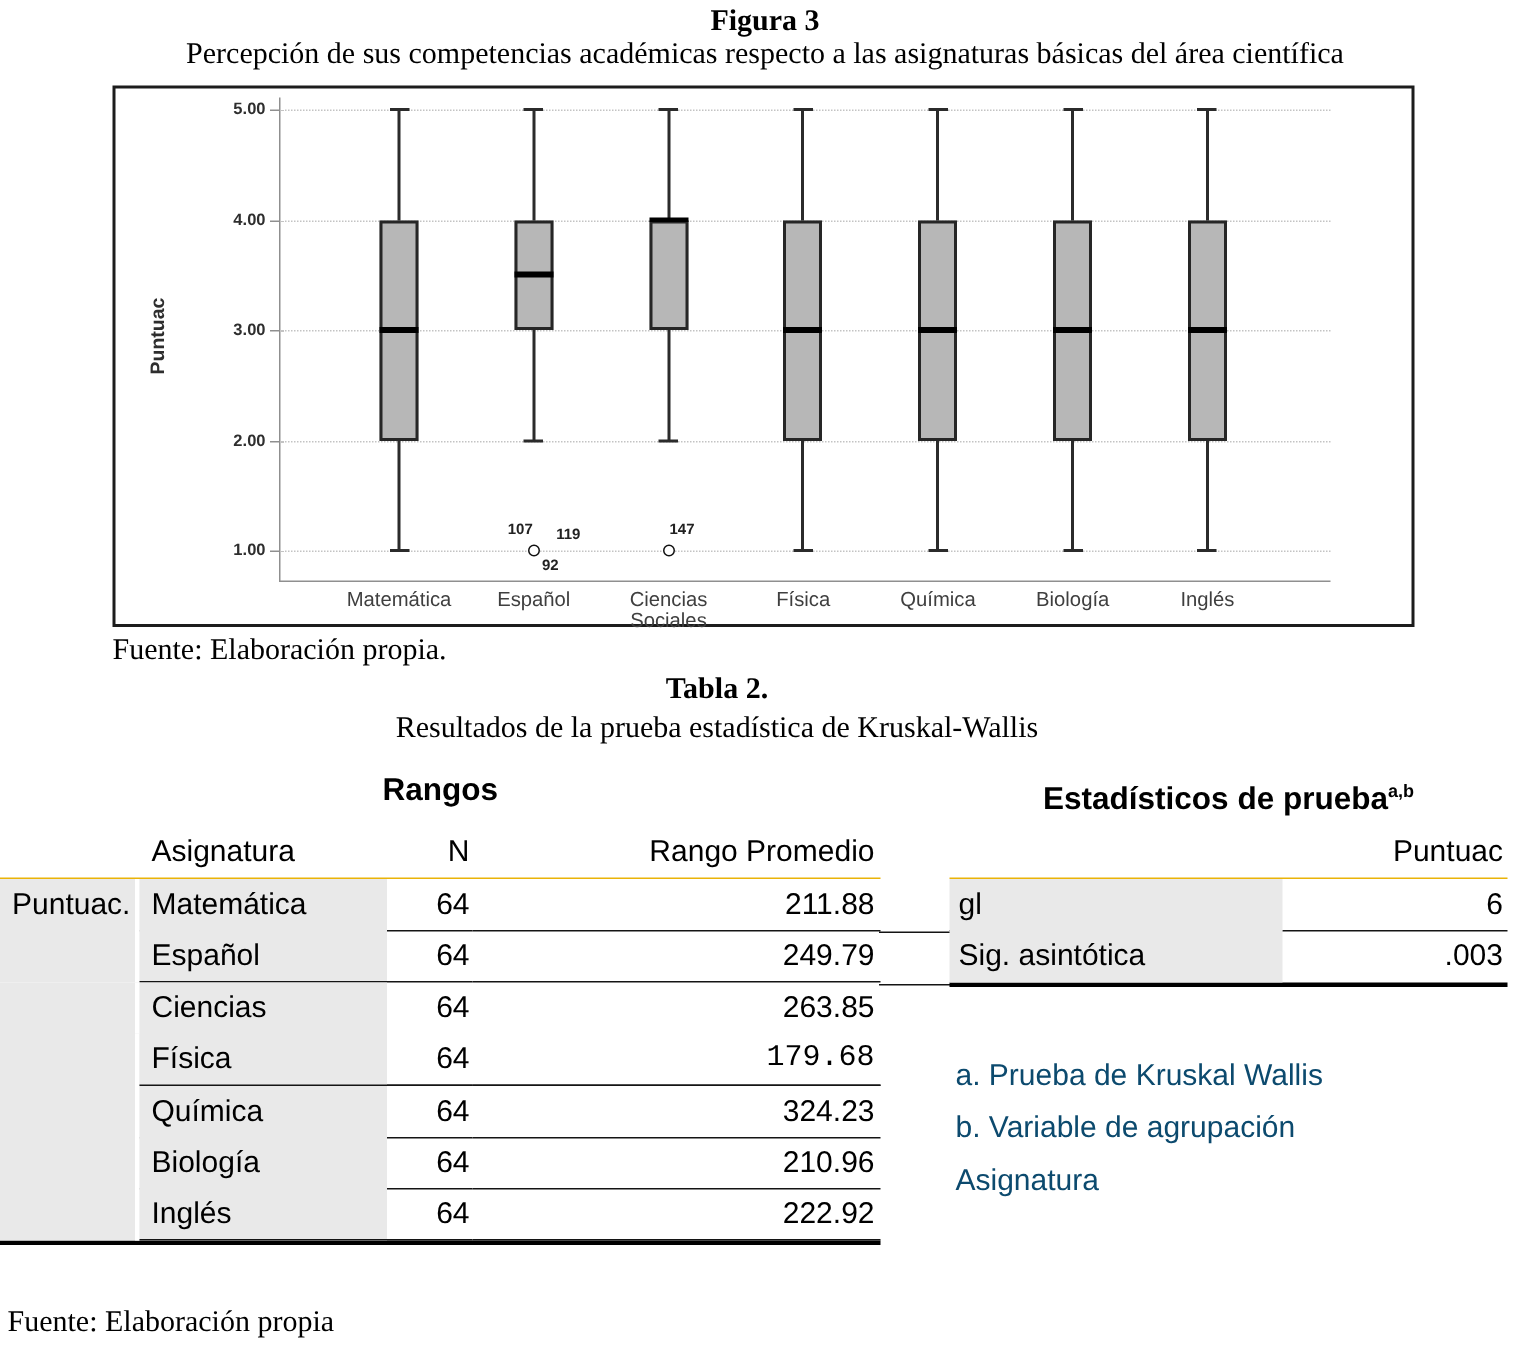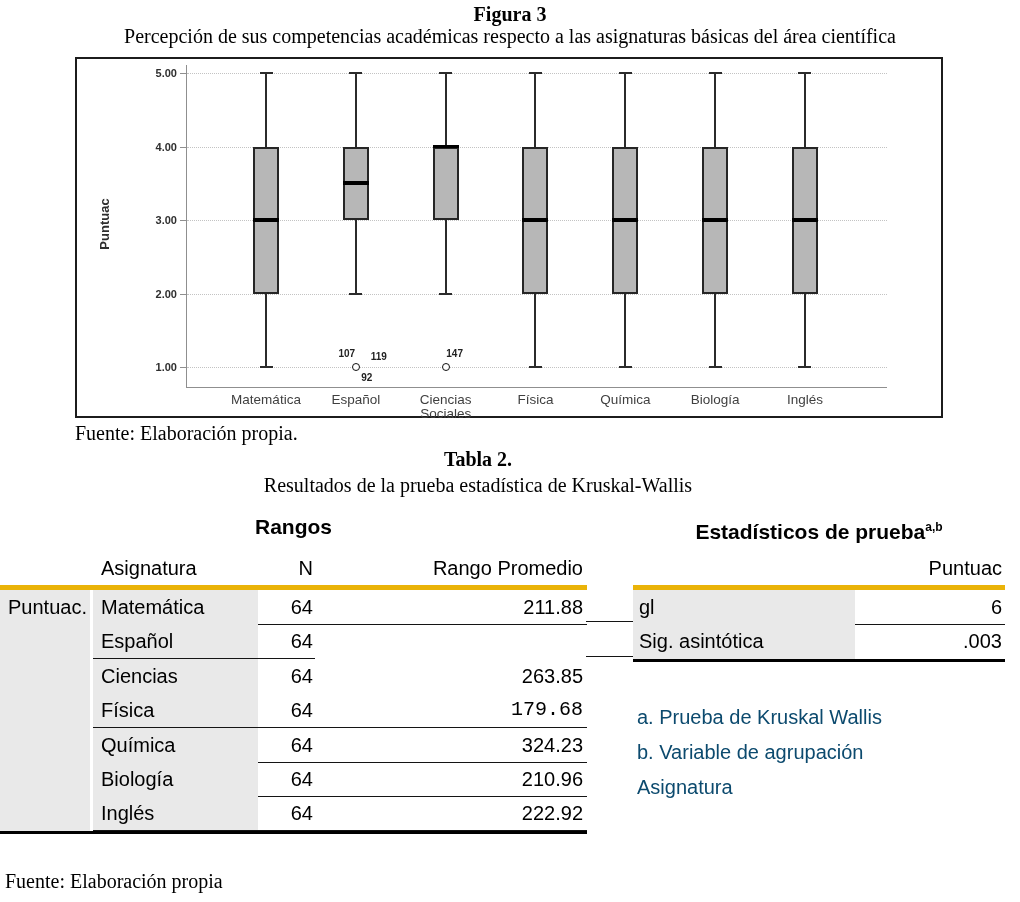--- a/index.html
+++ b/index.html
@@ -23,21 +23,21 @@
 
   
   #rangos{left:0;top:514px;width:587px;}
   #estadisticos{left:633px;top:514px;width:372px;}
   .table-title{position:absolute;top:0;left:0;right:0;text-align:center;
     font:700 21px/26px "Liberation Sans","DejaVu Sans",sans-serif;color:#000;}
   .hdr{position:absolute;top:31px;left:0;right:0;height:40px;display:grid;align-items:end;
     font:400 20px/24px "Liberation Sans","DejaVu Sans",sans-serif;}
   #rangos .hdr{grid-template-columns:93px 165px 57px 272px;}
   .hdr>div{padding-bottom:5px;}
-  .tbody{position:absolute;top:71px;left:0;right:0;border-top:5px solid #eab308;border-bottom:3px solid #000;}
+  .tbody{position:absolute;top:71px;left:0;right:0;border-top:1px solid #eab308;border-bottom:3px solid #000;}
   .trow{display:grid;grid-template-columns:93px 165px 57px 272px;height:34.4px;
     font:400 20px/34px "Liberation Sans","DejaVu Sans",sans-serif;box-sizing:border-box;}
   .erow{display:grid;grid-template-columns:222px 150px;height:34.4px;
     font:400 20px/34px "Liberation Sans","DejaVu Sans",sans-serif;box-sizing:border-box;}
   .shade{background:#e9e9e9;}
   .sep{border-bottom:1px solid #141414;box-sizing:border-box;}
   .c1{padding-left:8px;border-right:3px solid #fff;box-sizing:border-box;}
   .c2{padding-left:8px;}
   .c3{text-align:right;padding-right:2px;}
   .c4{text-align:right;padding-right:4px;}
@@ -160,20 +160,21 @@
       <div class="trow" style="position: static;">
         <div class="c1 shade" style="position: static;">Puntuac.</div>
         <div class="c2 shade sep" style="position: static;">Matemática</div>
         <div class="c3 sep" style="position: static;">64</div>
         <div class="c4 sep" style="position: static;">211.88</div>
       </div>
       <div class="trow" style="position: static;">
         <div class="c1 shade" style="position: static;"></div>
         <div class="c2 shade sep" style="position: static;">Español</div>
         <div class="c3 sep" style="position: static;">64</div>
+        <div class="c4 sep" style="position: static;">249.79</div>
       </div>
       <div class="trow" style="position: static;">
         <div class="c1 shade" style="position: static;"></div>
         <div class="c2 shade sep" style="position: static;">Ciencias Sociales</div>
         <div class="c3 sep" style="position: static;">64</div>
         <div class="c4 sep" style="position: static;">263.85</div>
       </div>
       <div class="trow" style="position: static;">
         <div class="c1 shade" style="position: static;"></div>
         <div class="c2 shade sep" style="position: static;">Física</div>

